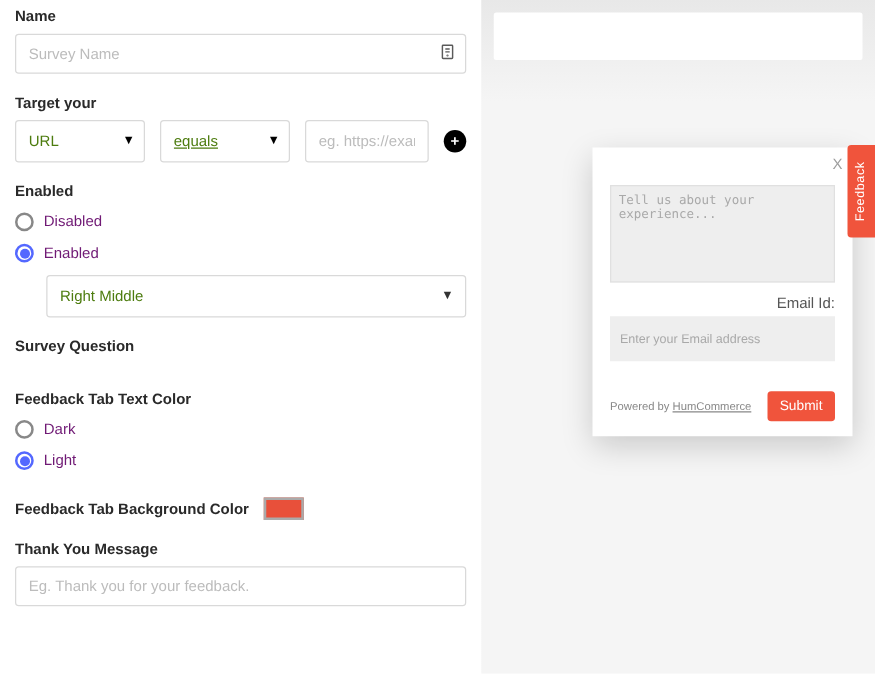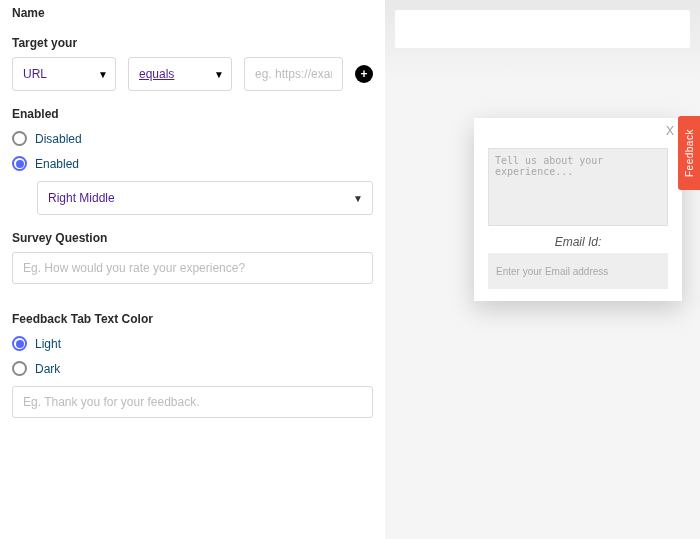--- a/index.html
+++ b/index.html
@@ -68,21 +68,21 @@
   .sel {
     appearance: none;
     -webkit-appearance: none;
     height: 34px;
     border: 1px solid #d9d9d9;
     border-radius: 3px;
     background: #fff;
     font-size: 12px;
     padding: 0 24px 0 10px;
     outline: none;
-    color: #4c1d95;
+    color: #4d7c0f;
   }
   .sel-wrap {
     position: relative;
     flex: 0 0 auto;
   }
   .sel-wrap .caret {
     position: absolute;
     right: 8px; top: 50%;
     transform: translateY(-50%);
     pointer-events: none;
@@ -101,25 +101,24 @@
     font-size: 12px;
     font-weight: bold;
     display: flex;
     align-items: center;
     justify-content: center;
     cursor: pointer;
     flex: 0 0 auto;
   }
   .radio-row {
     display: flex;
-    align-items: center;
     gap: 8px;
     margin: 10px 0;
     font-size: 12px;
-    color: #0c4a6e;
+    color: #701a75;
     cursor: pointer;
   }
   .radio-circle {
     width: 15px; height: 15px;
     border-radius: 50%;
     border: 2px solid #888;
     background: #fff;
     position: relative;
   }
   .radio-circle.checked {
@@ -190,26 +189,25 @@
     border: 1px solid #e0e0e0;
     resize: none;
     font-size: 10px;
     padding: 6px;
     color: #666;
     outline: none;
     position: relative;
   }
   .preview-textarea::placeholder { color: #a9a9a9; }
   .preview-email-label {
-    text-align: center;
+    text-align: right;
     font-size: 12px;
     color: #555;
     margin-top: 6px;
     margin-bottom: 4px;
-    font-style: italic;
   }
   .preview-email-input {
     width: 100%;
     height: 36px;
     background: #eeeeee;
     border: none;
     font-size: 10px;
     padding: 0 8px;
     outline: none;
   }
@@ -257,20 +255,31 @@
   }
 </style>
 </head>
 <body>
 
 <div class="app">
 
   <div class="left">
 
     <div class="field-label first">Name</div>
+    <div class="name-wrap">
+      <input class="text-input" type="text" placeholder="Survey Name" style="">
+      <span class="badge-icon">
+        <svg width="14" height="14" viewBox="0 0 24 24" fill="none" stroke="currentColor" stroke-width="2">
+          <rect x="5" y="3" width="14" height="18" rx="1"></rect>
+          <line x1="9" y1="8" x2="15" y2="8"></line>
+          <line x1="9" y1="12" x2="15" y2="12"></line>
+          <circle cx="12" cy="17" r="0.5" fill="currentColor"></circle>
+        </svg>
+      </span>
+    </div>
 
     <div class="field-label">Target your</div>
     <div class="target-row">
       <div class="sel-wrap target-url-wrap">
         <select class="sel">
           <option>URL</option>
         </select>
         <span class="caret">▼</span>
       </div>
       <div class="sel-wrap target-op-wrap">
@@ -298,38 +307,48 @@
     </div>
 
     <div class="fullsel-wrap">
       <select class="sel fullsel">
         <option>Right Middle</option>
       </select>
       <span class="caret">▼</span>
     </div>
 
     <div class="field-label">Survey Question</div>
-    <input class="text-input" type="text" placeholder="Eg. How would you rate your experience?" style="">
 
     <div class="field-label" style="margin-top:28px">Feedback Tab Text Color</div>
+    <div class="radio-row">
+      <span class="radio-circle"></span>
+      <span>Dark</span>
+    </div>
     <div class="radio-row">
       <span class="radio-circle checked"></span>
       <span>Light</span>
     </div>
-    <div class="radio-row">
-      <span class="radio-circle"></span>
-      <span>Dark</span>
-    </div>
-
-
+
+    <div class="tab-bg-row">
+      <div class="field-label">Feedback Tab Background Color</div>
+      <button class="color-swatch" style="background:#e8503a"></button>
+    </div>
+
+    <div class="field-label">Thank You Message</div>
     <input class="text-input" type="text" placeholder="Eg. Thank you for your feedback." style="">
   </div>
 
   <div class="right">
     <div class="preview-card">
       <div class="preview-close">X</div>
       <textarea class="preview-textarea" placeholder="Tell us about your experience..." style=""></textarea>
       <div class="preview-email-label">Email Id:</div>
       <input class="preview-email-input" type="text" placeholder="Enter your Email address" style="">
+      <div class="preview-footer">
+        <div class="preview-powered">
+          <span>Powered by </span><a href="#">HumCommerce</a>
+        </div>
+        <button class="preview-submit">Submit</button>
+      </div>
     </div>
     <div class="feedback-tab">Feedback</div>
   </div>
 </div>
 
 </body></html>

